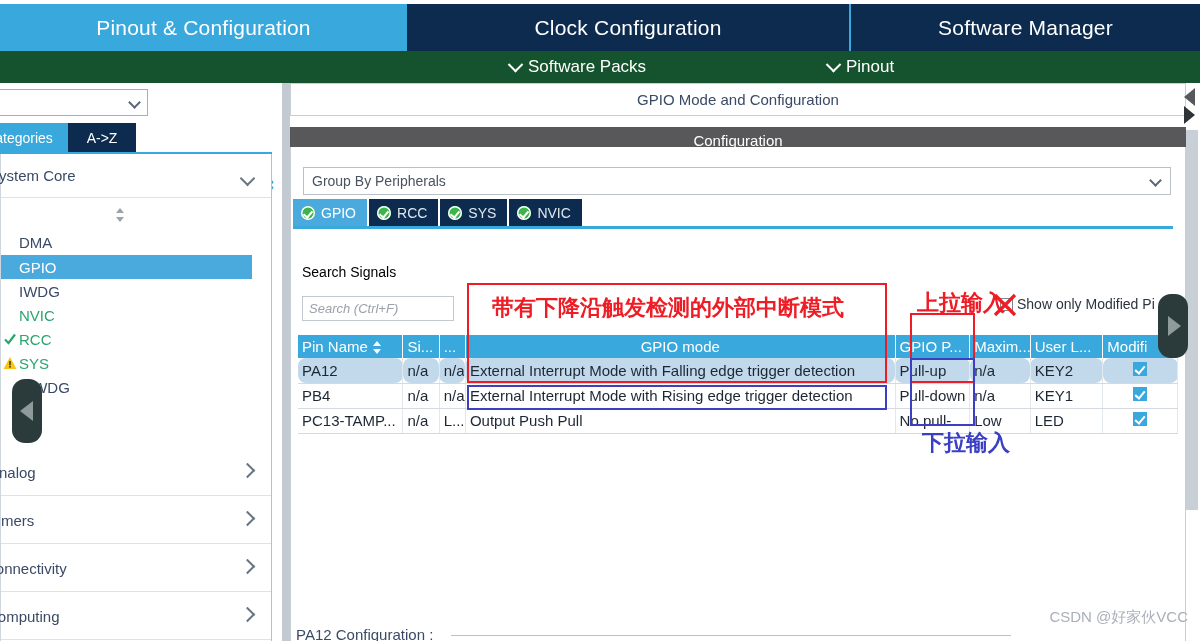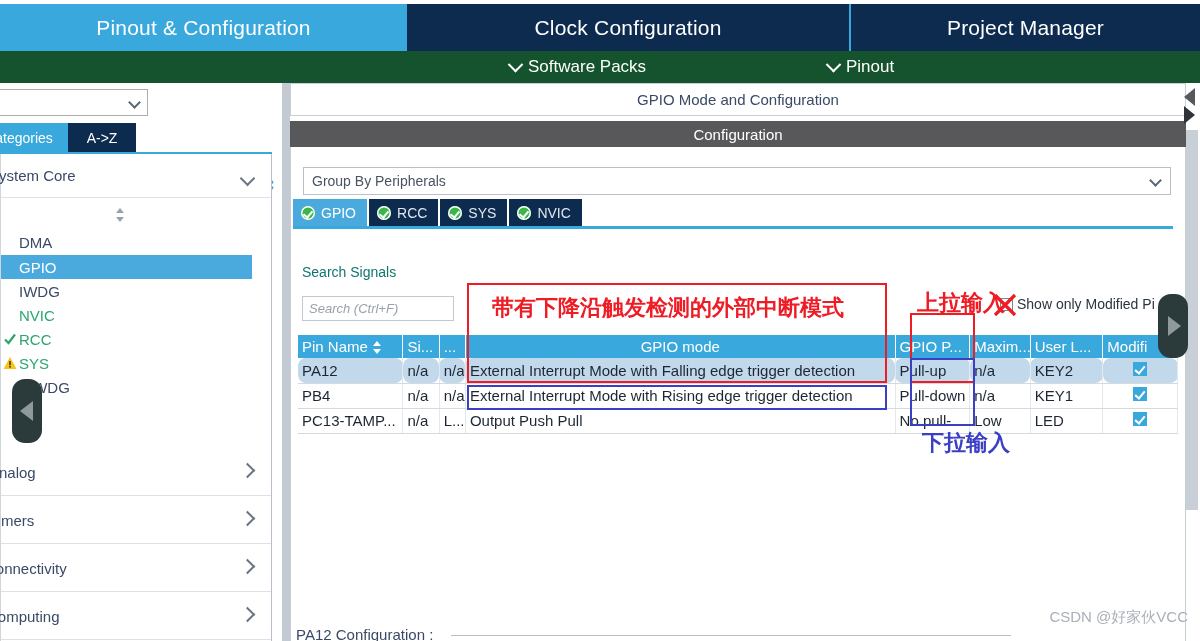--- a/index.html
+++ b/index.html
@@ -79,21 +79,21 @@
              background: #2b3b3b; border-radius: 13px; }
   .lhandle .tri { position: absolute; left: 8px; top: 22px; width: 0; height: 0;
                   border-top: 10px solid transparent; border-bottom: 10px solid transparent;
                   border-right: 13px solid #8f9a9a; }
 
   
   .mainpanel { position: absolute; left: 290px; top: 83px; width: 910px; height: 558px; }
   .modehdr { position: absolute; left: 0; top: 0; width: 896px; height: 33px;
              background: #ffffff; border: 1px solid #c6ced6; display: flex;
              align-items: center; justify-content: center; font-size: 15px; color: #3a4a66; }
-  .cfgband { position: absolute; left: 0; top: 38px; width: 896px; height: 26px;
+  .cfgband { position: absolute; left: 0; top: 44px; width: 896px; height: 26px;
              background: #58585a; color: #ffffff; font-size: 15px;
              display: flex; align-items: center; justify-content: center; }
   .cfgbox { position: absolute; left: 0; top: 64px; width: 896px; height: 534px;
             background: #ffffff; border: 1px solid #c6ced6; border-top: none; }
 
   .groupsel { position: absolute; left: 12px; top: 20px; width: 868px; height: 28px;
               border: 1px solid #b9c0c7; background: #ffffff; }
   .groupsel .gv { position: absolute; left: 8px; top: 5px; font-size: 14px; color: #4a5360; }
   .groupsel .gchev { position: absolute; right: 10px; top: 8px; width: 9px; height: 9px;
                      border-right: 2px solid #5a6676; border-bottom: 2px solid #5a6676;
@@ -104,21 +104,21 @@
           background: #0d2b4e; color: #dfe7ef; font-size: 14px; border-right: 2px solid #ffffff; }
   .ptab.active { background: #4aa9dd; color: #ffffff; }
   .okico { width: 14px; height: 14px; border-radius: 50%; background: #3bb54a;
            position: relative; flex: 0 0 auto; box-shadow: 0 0 0 1.5px #ffffff inset; }
   .okico::after { content: ""; position: absolute; left: 3.5px; top: 3px; width: 4px; height: 7px;
                   border-right: 2px solid #ffffff; border-bottom: 2px solid #ffffff;
                   transform: rotate(40deg); }
   .ptabs-underline { position: absolute; left: 2px; top: 79px; width: 880px; height: 3px;
                      background: #39a8dc; }
 
-  .srchlabel { position: absolute; left: 12px; top: 264px; font-size: 14px; color: #0f766e; }
+  .srchlabel { position: absolute; left: 12px; top: 264px; font-size: 14px; color: #000000; }
   .srchbox { position: absolute; left: 12px; top: 296px; width: 152px; height: 25px;
              border: 1px solid #c3c9d0; background: #ffffff; }
   .srchbox .ph { position: absolute; left: 6px; top: 4px; font-size: 13px; color: #9aa1a9;
                  font-style: italic; }
 
   .showmod { position: absolute; left: 1000px; top: 296px; display: flex; align-items: center;
              gap: 4px; font-size: 14px; color: #2b3440; white-space: nowrap; }
   .showmod .cb { width: 13px; height: 13px; border: 1px solid #7c848d; background: #ffffff; }
 
   
@@ -188,21 +188,21 @@
 <div id="root">
 
   <div class="topbar">
     <div class="maintab active" id="tab-pinout">
       <span>Pinout &amp; Configuration</span>
     </div>
     <div class="maintab dark" id="tab-clock">
       <span>Clock Configuration</span>
     </div>
     <div class="maintab dark" id="tab-project">
-      <span>Project Manager</span>
+      <span>Software Manager</span>
     </div>
   </div>
 
   <div class="subbar">
     <div class="subitem" id="sub-software">
       <span class="chev-d"></span>
       <span>Software Packs</span>
     </div>
     <div class="subitem" id="sub-pinout">
       <span class="chev-d"></span>

